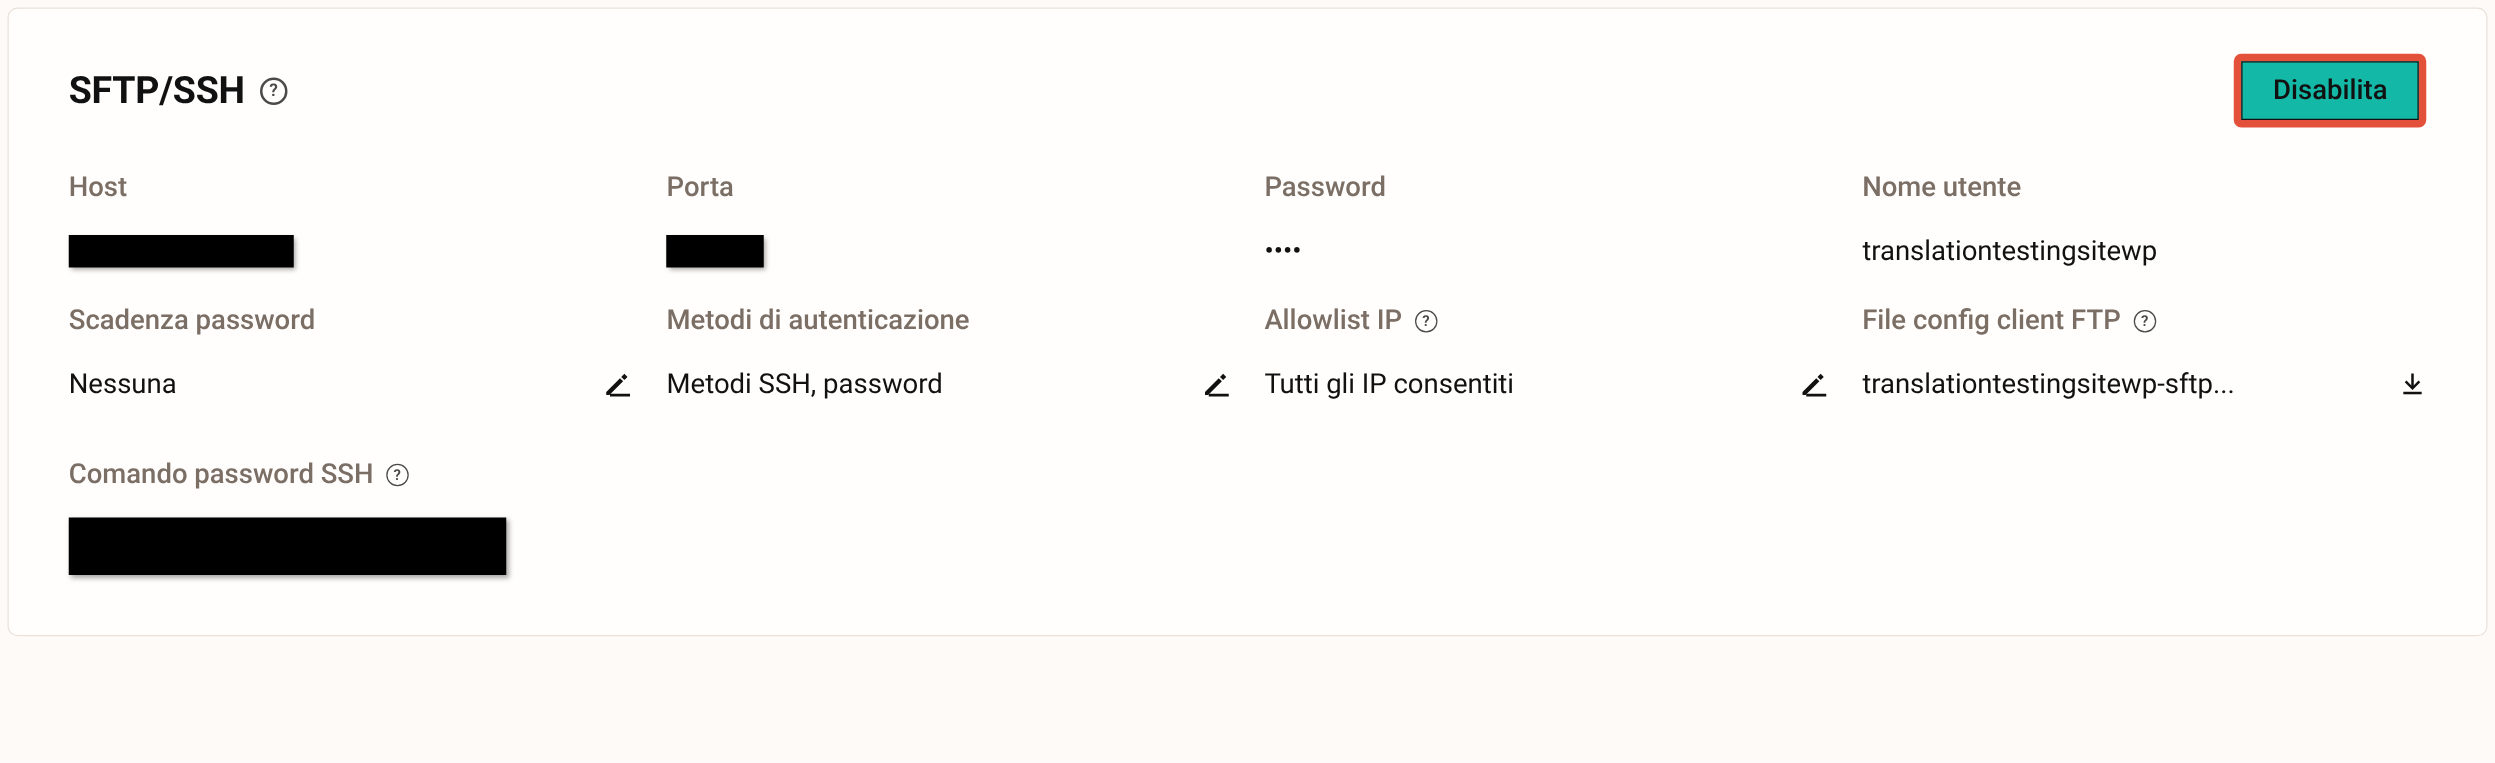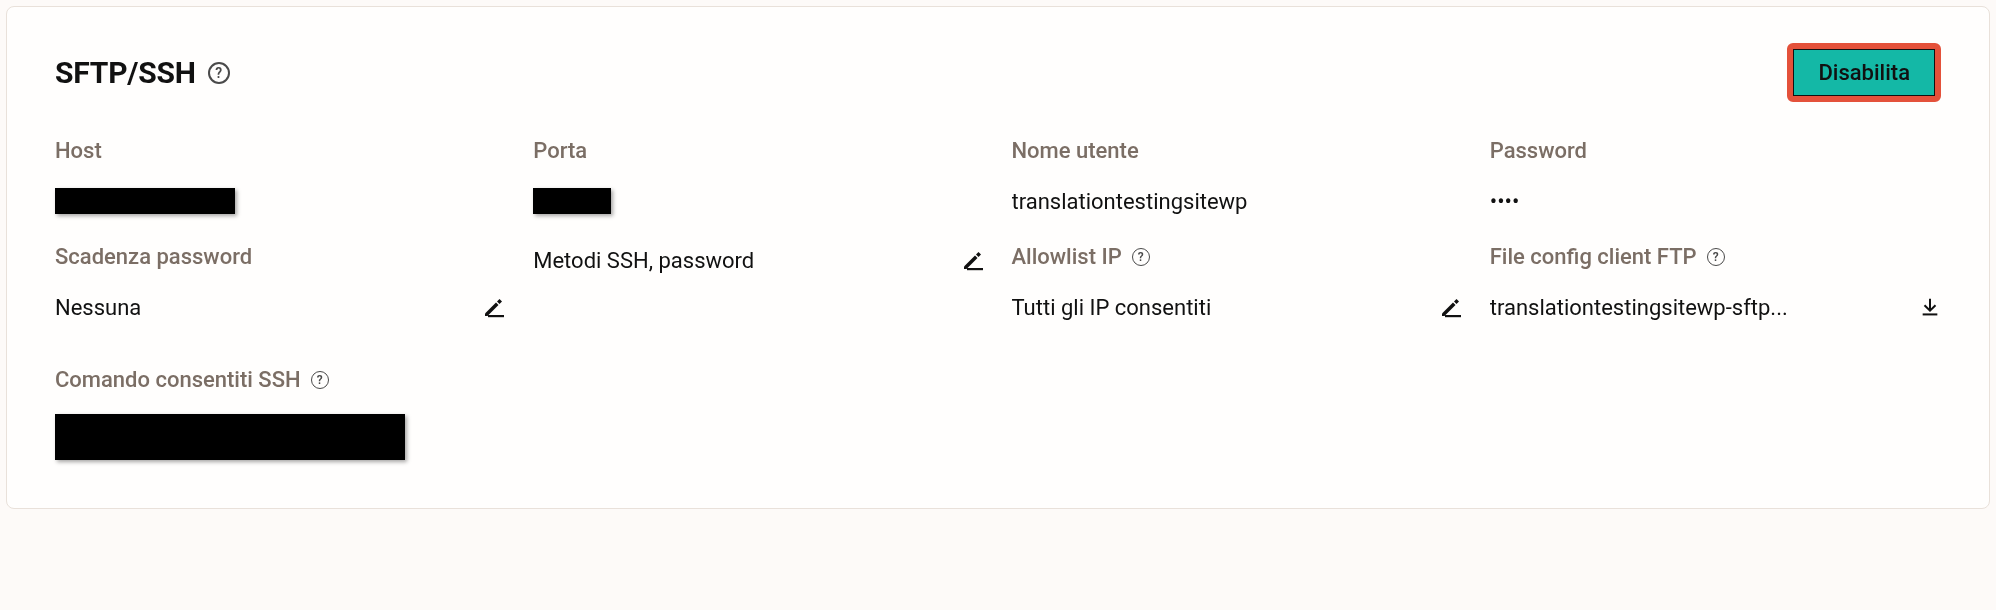--- a/index.html
+++ b/index.html
@@ -150,48 +150,49 @@
     </div>
 
     <div class="field">
       <div class="field-label">Porta</div>
       <div class="field-value-row">
         <div class="redacted w2"></div>
       </div>
     </div>
 
     <div class="field">
+      <div class="field-label">Password</div>
+      <div class="field-value-row">
+        <span class="field-value">••••</span>
+      </div>
+    </div>
+
+    <div class="field">
       <div class="field-label">Nome utente</div>
       <div class="field-value-row">
         <span class="field-value">translationtestingsitewp</span>
-      </div>
-    </div>
-
-    <div class="field">
-      <div class="field-label">Password</div>
-      <div class="field-value-row">
-        <span class="field-value">••••</span>
       </div>
     </div>
 
     <div class="field">
       <div class="field-label">Scadenza password</div>
       <div class="field-value-row">
         <span class="field-value">Nessuna</span>
         <span class="action-icon">
           <svg width="24" height="24" viewBox="0 0 24 24" fill="none">
               <path d="M3 18.5 L14 7.5 L16.5 10 L5.5 21 L3 21 Z" fill="#111"></path>
               <path d="M15 6.5 L17.5 4 L20 6.5 L17.5 9 Z" fill="#111"></path>
               <rect x="6" y="20" width="16" height="2.2" fill="#111"></rect>
             </svg>
         </span>
       </div>
     </div>
 
     <div class="field">
+      <div class="field-label">Metodi di autenticazione</div>
       <div class="field-value-row">
         <span class="field-value">Metodi SSH, password</span>
         <span class="action-icon">
           <svg width="24" height="24" viewBox="0 0 24 24" fill="none">
               <path d="M3 18.5 L14 7.5 L16.5 10 L5.5 21 L3 21 Z" fill="#111"></path>
               <path d="M15 6.5 L17.5 4 L20 6.5 L17.5 9 Z" fill="#111"></path>
               <rect x="6" y="20" width="16" height="2.2" fill="#111"></rect>
             </svg>
         </span>
       </div>
@@ -229,21 +230,21 @@
             </svg>
         </span>
       </div>
     </div>
 
   </div>
 
   <div class="row3">
     <div class="field" style="max-width:430px">
       <div class="field-label">
-        <span>Comando consentiti SSH</span>
+        <span>Comando password SSH</span>
         <span class="help-icon small">?</span>
       </div>
       <div class="field-value-row">
         <div class="redacted w3"></div>
       </div>
     </div>
   </div>
 
 </div>
 

